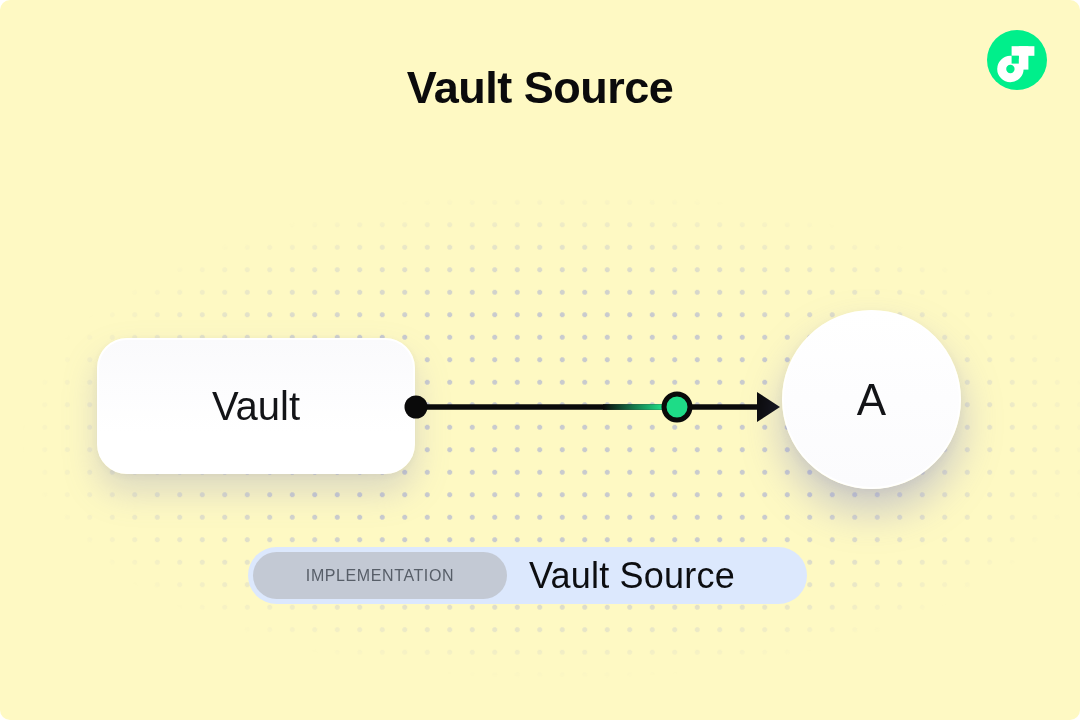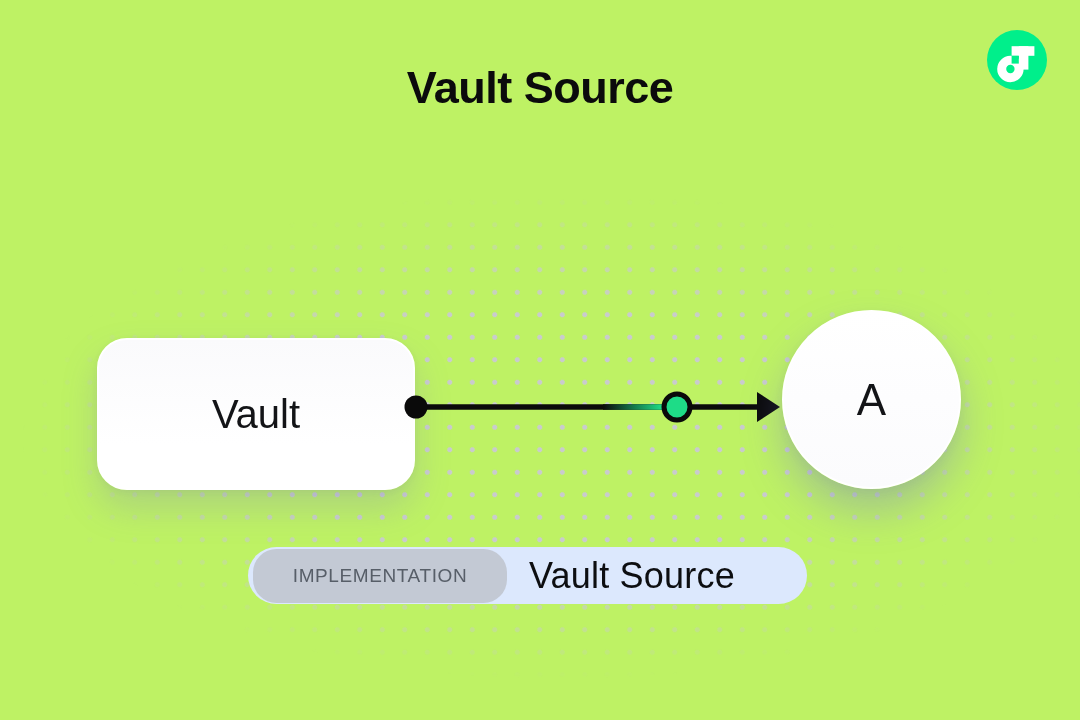--- a/index.html
+++ b/index.html
@@ -3,22 +3,23 @@
 <meta charset="utf-8">
 <style>
   * { margin: 0; padding: 0; box-sizing: border-box; }
   html, body { width: 1080px; height: 720px; }
   body { font-family: "Liberation Sans", sans-serif; }
 
   .stage {
     position: relative;
     width: 1080px;
     height: 720px;
-    background: #bef264;
+    background: #fef9c3;
     overflow: hidden;
+    border-radius: 10px;
   }
 
   
   .dots {
     position: absolute;
     inset: 0;
     background-image: radial-gradient(circle, #c9cbce 2.2px, rgba(201,203,206,0) 2.6px);
     background-size: 22.5px 22.5px;
     background-position: 11px 11px;
     -webkit-mask-image: radial-gradient(ellipse 540px 245px at 560px 435px, #000 52%, transparent 100%);
@@ -47,21 +48,21 @@
 
   .logo {
     position: absolute;
     top: 30px; left: 987px;
     width: 60px; height: 60px;
   }
 
   .vault-node {
     position: absolute;
     left: 97px; top: 338px;
-    width: 318px; height: 152px;
+    width: 318px; height: 136px;
     background: linear-gradient(180deg, #fafafc 0%, #ffffff 70%);
     border: 2px solid #ffffff;
     border-radius: 30px;
     box-shadow: 0 18px 34px rgba(118,124,192,0.26), 0 2px 6px rgba(70,75,120,0.06);
     display: flex;
     align-items: center;
     justify-content: center;
   }
   .vault-node .node-label {
     font-size: 40px;
@@ -94,26 +95,26 @@
   .impl-badge {
     position: absolute;
     left: 248px; top: 547px;
     width: 559px; height: 57px;
     border-radius: 28.5px;
     display: flex;
     align-items: center;
     padding-left: 5px;
   }
   .impl-tag {
-    width: 254px; height: 54px;
+    width: 254px; height: 47px;
     border-radius: 23.5px;
     display: flex;
     align-items: center;
     justify-content: center;
-    font-size: 19px;
+    font-size: 16px;
     font-weight: 500;
     letter-spacing: 0.6px;
   }
   .impl-label {
     margin-left: 22px;
     font-size: 36px;
     color: #0d0e11;
     letter-spacing: 0.2px;
   }
 </style>

